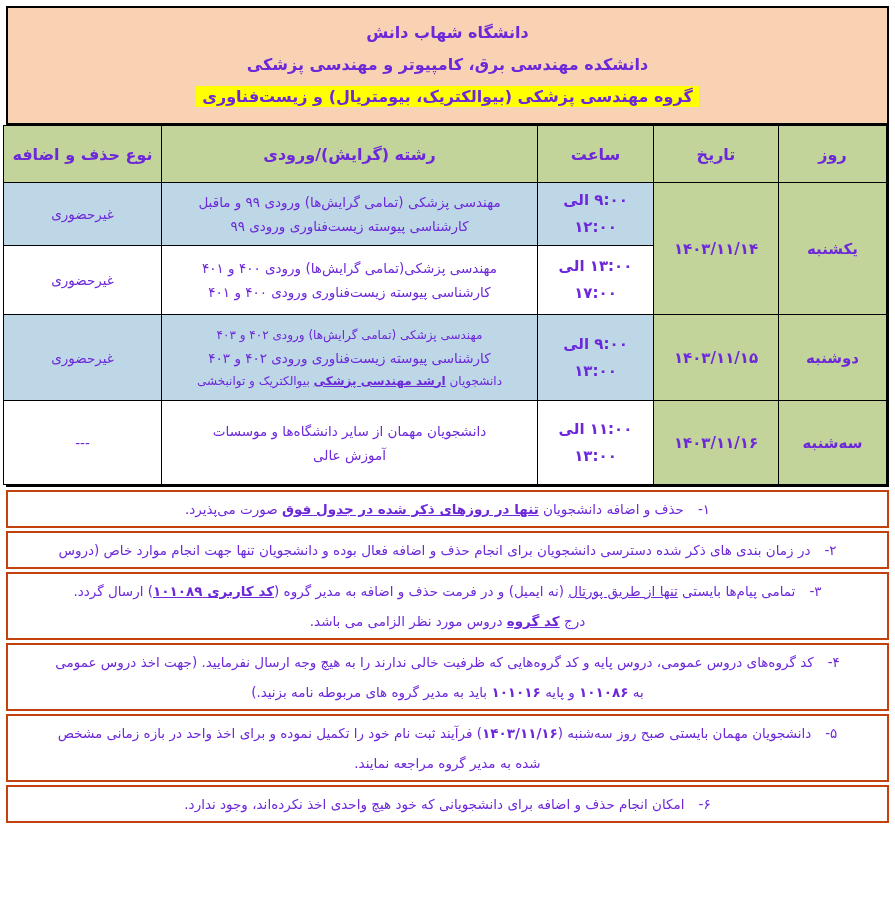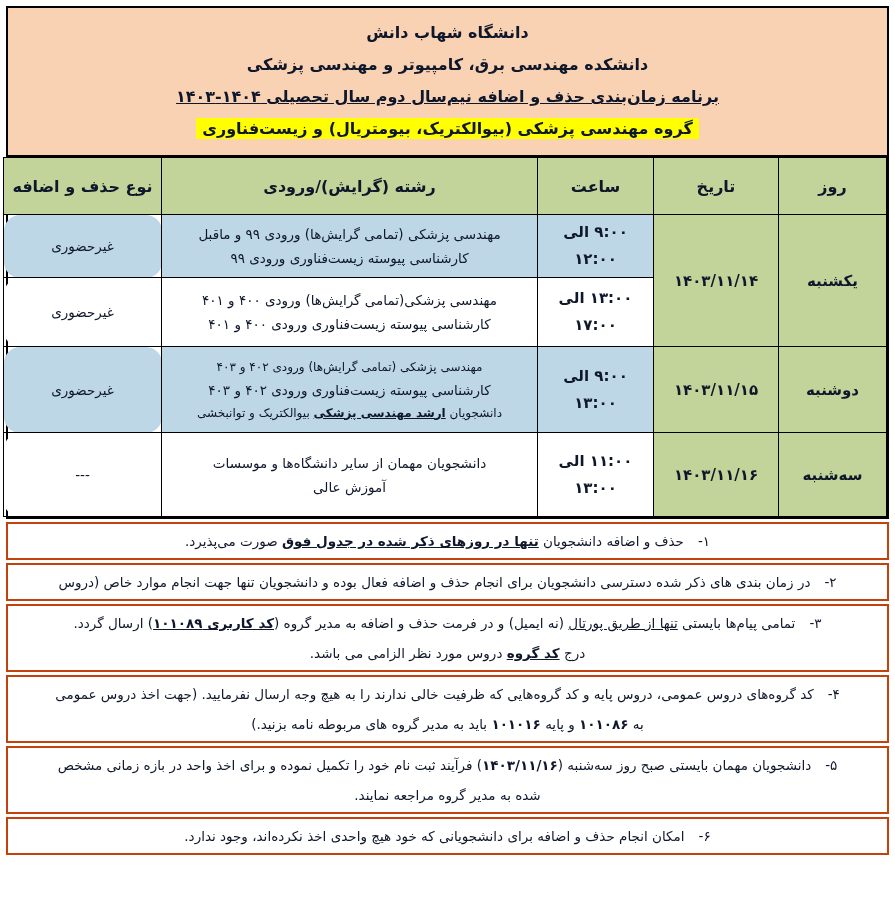--- a/index.html
+++ b/index.html
@@ -1,18 +1,18 @@
 <!DOCTYPE html>
 <html lang="fa" dir="rtl"><head>
 <meta charset="utf-8">
 <style>
   html,body{margin:0;padding:0;background:#fff;}
   .page{
     width:895px;height:911px;box-sizing:border-box;
-    padding:6px;direction:rtl;background:#fff;color:#0f172a;
+    padding:6px;direction:rtl;background:#fff;color:#6d28d9;
     font-family:"DejaVu Sans",sans-serif;overflow:hidden;
   }
   
   .top-box{border:2px solid #000;}
   .doc-header{
     background:#F9D2B4;text-align:center;
     padding:9px 6px 10px;border-bottom:2px solid #000;
   }
   .h-line{font-weight:bold;font-size:16px;line-height:32px;white-space:nowrap;}
   .u{text-decoration:underline;}
@@ -25,21 +25,21 @@
   }
   table.sched thead th{background:#C2D49A;font-size:16px;font-weight:bold;height:52px;}
   .green{background:#C2D49A;}
   .blue{background:#BDD7E7;}
   .white{background:#FFFFFF;}
   .bold{font-weight:bold;}
   td.day,td.date{font-size:15px;font-weight:bold;}
   td.time{font-size:15px;font-weight:bold;line-height:27px;}
   td.major{font-size:13.5px;line-height:24px;}
   td.major .small{font-size:12px;line-height:22px;display:block;}
-  td.type{font-size:13.5px;border-radius:16px;}
+  td.type{font-size:13.5px;}
   tr.r1>td{height:58px;}
   tr.r2>td{height:64px;}
   tr.r3>td{height:81px;}
   tr.r4>td{height:79px;}
   
   .note{
     border:2px solid #c2410c;margin-top:3px;
     text-align:center;font-size:13.5px;line-height:30px;
     padding:2px 12px;
   }
@@ -48,21 +48,20 @@
 </head>
 <body>
 
 <div class="page">
 
   <div class="top-box">
 
     <div class="doc-header">
       <div class="h-line">دانشگاه شهاب دانش</div>
       <div class="h-line">دانشکده مهندسی برق، کامپیوتر و مهندسی پزشکی</div>
-      <div class="h-line"><span class="u">برنامه زمان‌بندی حذف و اضافه نیم‌سال دوم سال تحصیلی ۱۴۰۴-۱۴۰۳</span></div>
       <div class="h-line"><span class="hl">گروه مهندسی پزشکی (بیوالکتریک، بیومتریال) و زیست‌فناوری</span></div>
     </div>
 
     <table class="sched">
       <colgroup>
         <col style="width:108px">
           <col style="width:125px">
           <col style="width:116px">
           <col style="width:376px">
           <col style="width:158px">

